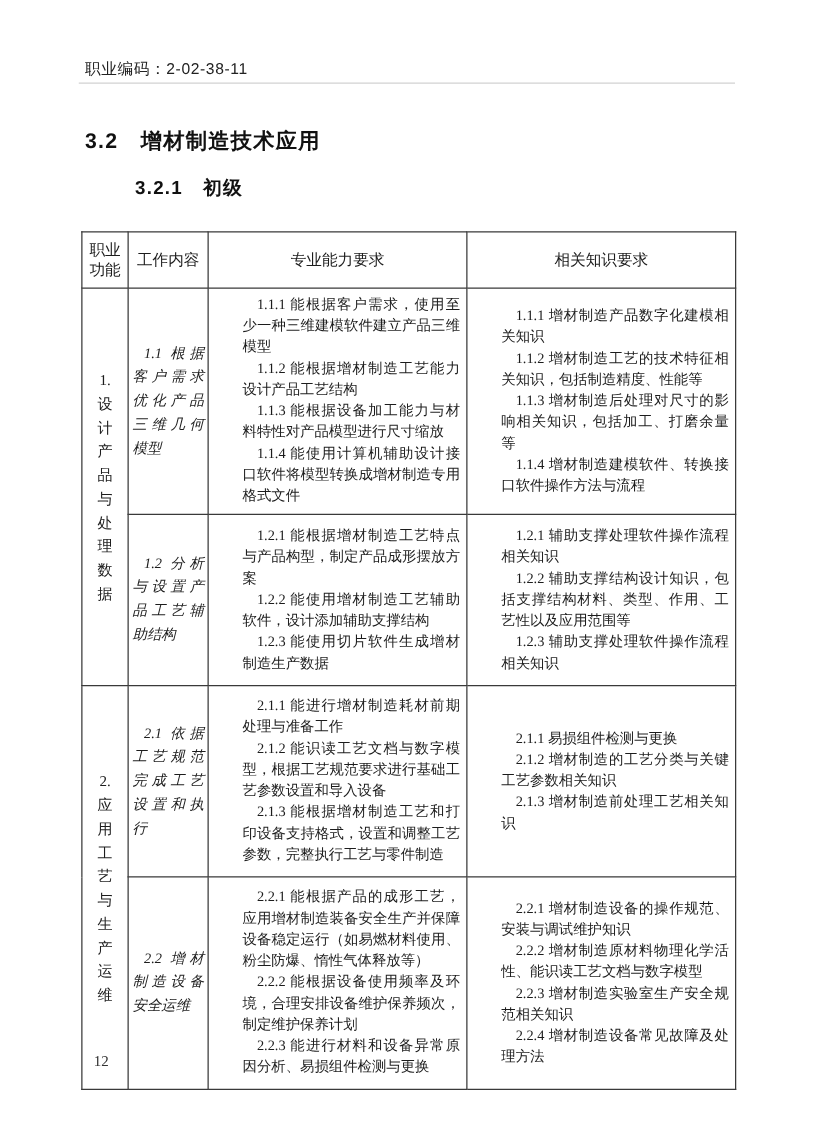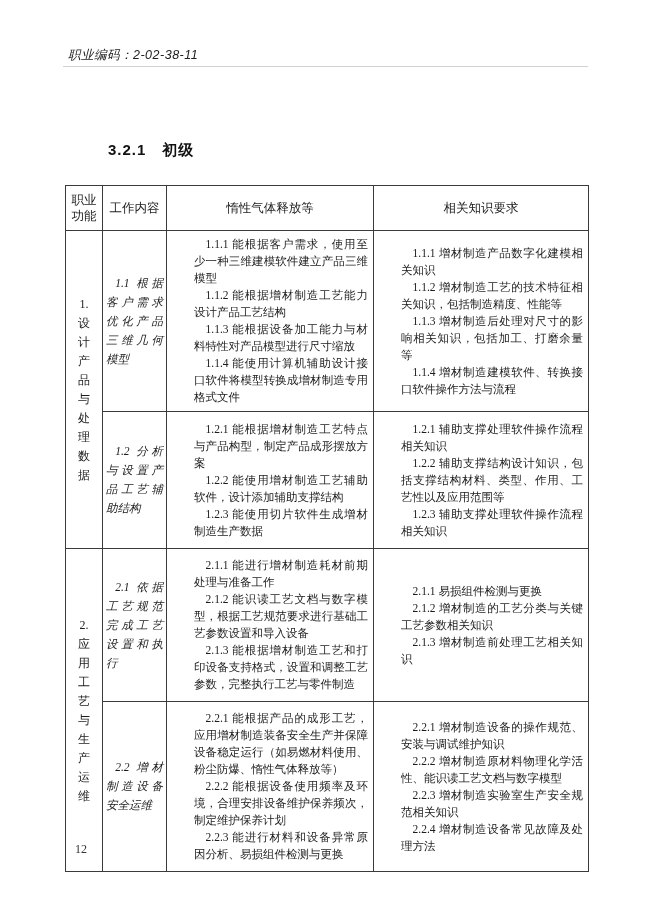--- a/index.html
+++ b/index.html
@@ -9,21 +9,21 @@
     font-family: "Liberation Serif", "DejaVu Serif", serif;
     color: #1c1c1c;
     position: relative;
     overflow: hidden;
   }
   .page { position: absolute; inset: 0; background: #fff; }
 
   .doc-code {
     position: absolute; left: 68px; top: 47px;
     font-family: "Liberation Sans", "DejaVu Sans", sans-serif;
-    font-size: 12.5px; letter-spacing: 0.5px; color: #222; font-style: italic;
+    font-size: 12.5px; letter-spacing: 0.5px; color: #222;
   }
   .header-rule {
     position: absolute; left: 63px; top: 66px; width: 525px;
     border-top: 1px solid #d2d2d2;
   }
   .section-title {
     position: absolute; left: 68px; top: 101px;
     font-family: "Liberation Sans", "DejaVu Sans", sans-serif;
     font-size: 17px; font-weight: bold; color: #111; letter-spacing: 1px;
   }
@@ -94,34 +94,35 @@
   }
 </style>
 </head>
 <body>
 
 <div class="page">
 
   <div class="doc-code">职业编码：2-02-38-11</div>
   <div class="header-rule"></div>
 
+  <div class="section-title">3.2　增材制造技术应用</div>
   <div class="subsection-title">3.2.1　初级</div>
 
   <table class="req-table">
     <colgroup>
       <col class="c-func">
         <col class="c-work">
         <col class="c-abil">
         <col class="c-know">
     </colgroup>
     <thead>
       <tr>
         <th>职业功能</th>
         <th>工作内容</th>
-        <th>惰性气体释放等</th>
+        <th>专业能力要求</th>
         <th>相关知识要求</th>
       </tr>
     </thead>
     <tbody>
       <tr class="r1">
         <td class="func-cell" rowspan="2">
           <div class="v-stack">
               <span class="vnum">1.</span>
               <span>设</span>
               <span>计</span>

